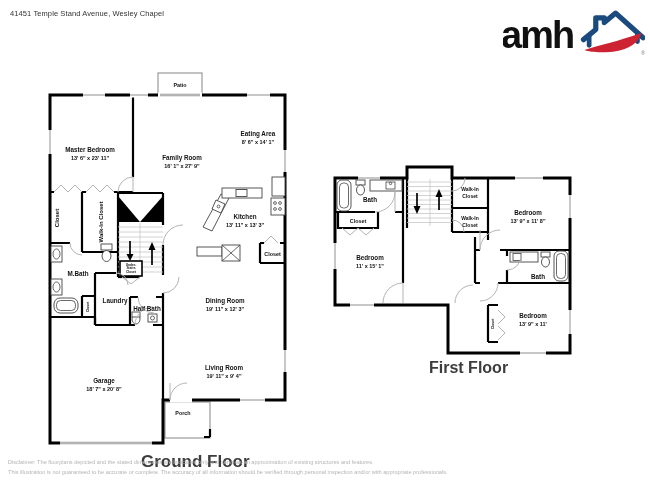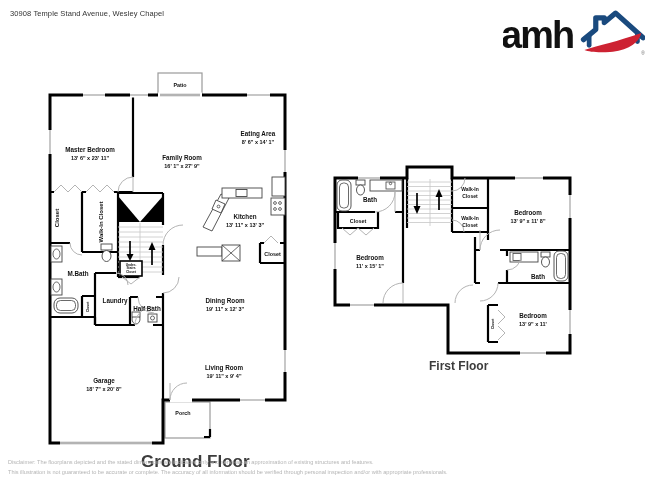--- a/index.html
+++ b/index.html
@@ -5,21 +5,21 @@
   html,body{margin:0;padding:0;background:#fff;}
   body{width:650px;height:488px;position:relative;font-family:"Liberation Sans",sans-serif;overflow:hidden;}
   .page{position:absolute;inset:0;background:#fff;}
   .addr{position:absolute;left:10px;top:9px;font-size:7.5px;color:#333;letter-spacing:.1px;}
   .logo{position:absolute;left:503px;top:8px;}
   .plan{position:absolute;}
   .gf{left:40px;top:65px;}
   .ff{left:330px;top:160px;}
   .floor-title{position:absolute;font-weight:700;color:#3c3c3c;}
   .gf-title{left:141px;top:452px;font-size:17px;}
-  .ff-title{left:429px;top:359px;font-size:12px;}
+  .ff-title{left:429px;top:359px;font-size:16px;}
   .disc{position:absolute;left:8px;top:458px;width:640px;font-size:5.6px;line-height:9.6px;color:#b5b5b5;}
   
   .wall{stroke:#000;stroke-width:3;fill:none;}
   .iwall{stroke:#000;stroke-width:2.2;fill:none;}
   .fix{stroke:#444;stroke-width:.9;fill:#fff;}
   .fixl{stroke:#444;stroke-width:.8;fill:none;}
   .door{stroke:#b4b4b4;stroke-width:1;fill:none;}
   .win{fill:#fff;}
   .winl{stroke:#9a9a9a;stroke-width:1.1;fill:none;}
   .gray{stroke:#9a9a9a;stroke-width:1.2;fill:none;}
@@ -36,21 +36,21 @@
   .tv{font-size:3.5px;font-weight:bold;text-anchor:middle;}
   .wic{font-size:5px;font-weight:bold;text-anchor:middle;}
   .logo-amh{font-size:40px;font-weight:bold;letter-spacing:-2px;}
   .logo-reg{font-size:5px;fill:#666;}
 </style>
 </head>
 <body>
 
 <div class="page">
 
-  <div class="addr">30908 Temple Stand Avenue, Wesley Chapel</div>
+  <div class="addr">41451 Temple Stand Avenue, Wesley Chapel</div>
 
   <svg class="logo" width="142" height="50" viewBox="0 0 150 52">
     <text class="logo-amh" x="-2" y="42" fill="#1a4a7e">amh</text>
     <g>
       <path d="M85,33 L98,22.3 L98,10 L107,10 L107,15 L119,5 L148,31" stroke="#1a4a7e" stroke-width="5.5" fill="none" stroke-linejoin="round" stroke-linecap="round"></path>
       <path d="M91,29 L91,39" stroke="#1a4a7e" stroke-width="5" stroke-linecap="round"></path>
       <path d="M142,27 L142,35" stroke="#1a4a7e" stroke-width="5" stroke-linecap="round"></path>
       <path d="M86,44 C101,39 121,35 146,26 C144,37 130,45 113,46 C101,47 91,46 86,44 Z" fill="#cd2232"></path>
       <text class="logo-reg" x="146" y="49">®</text>
     </g>

